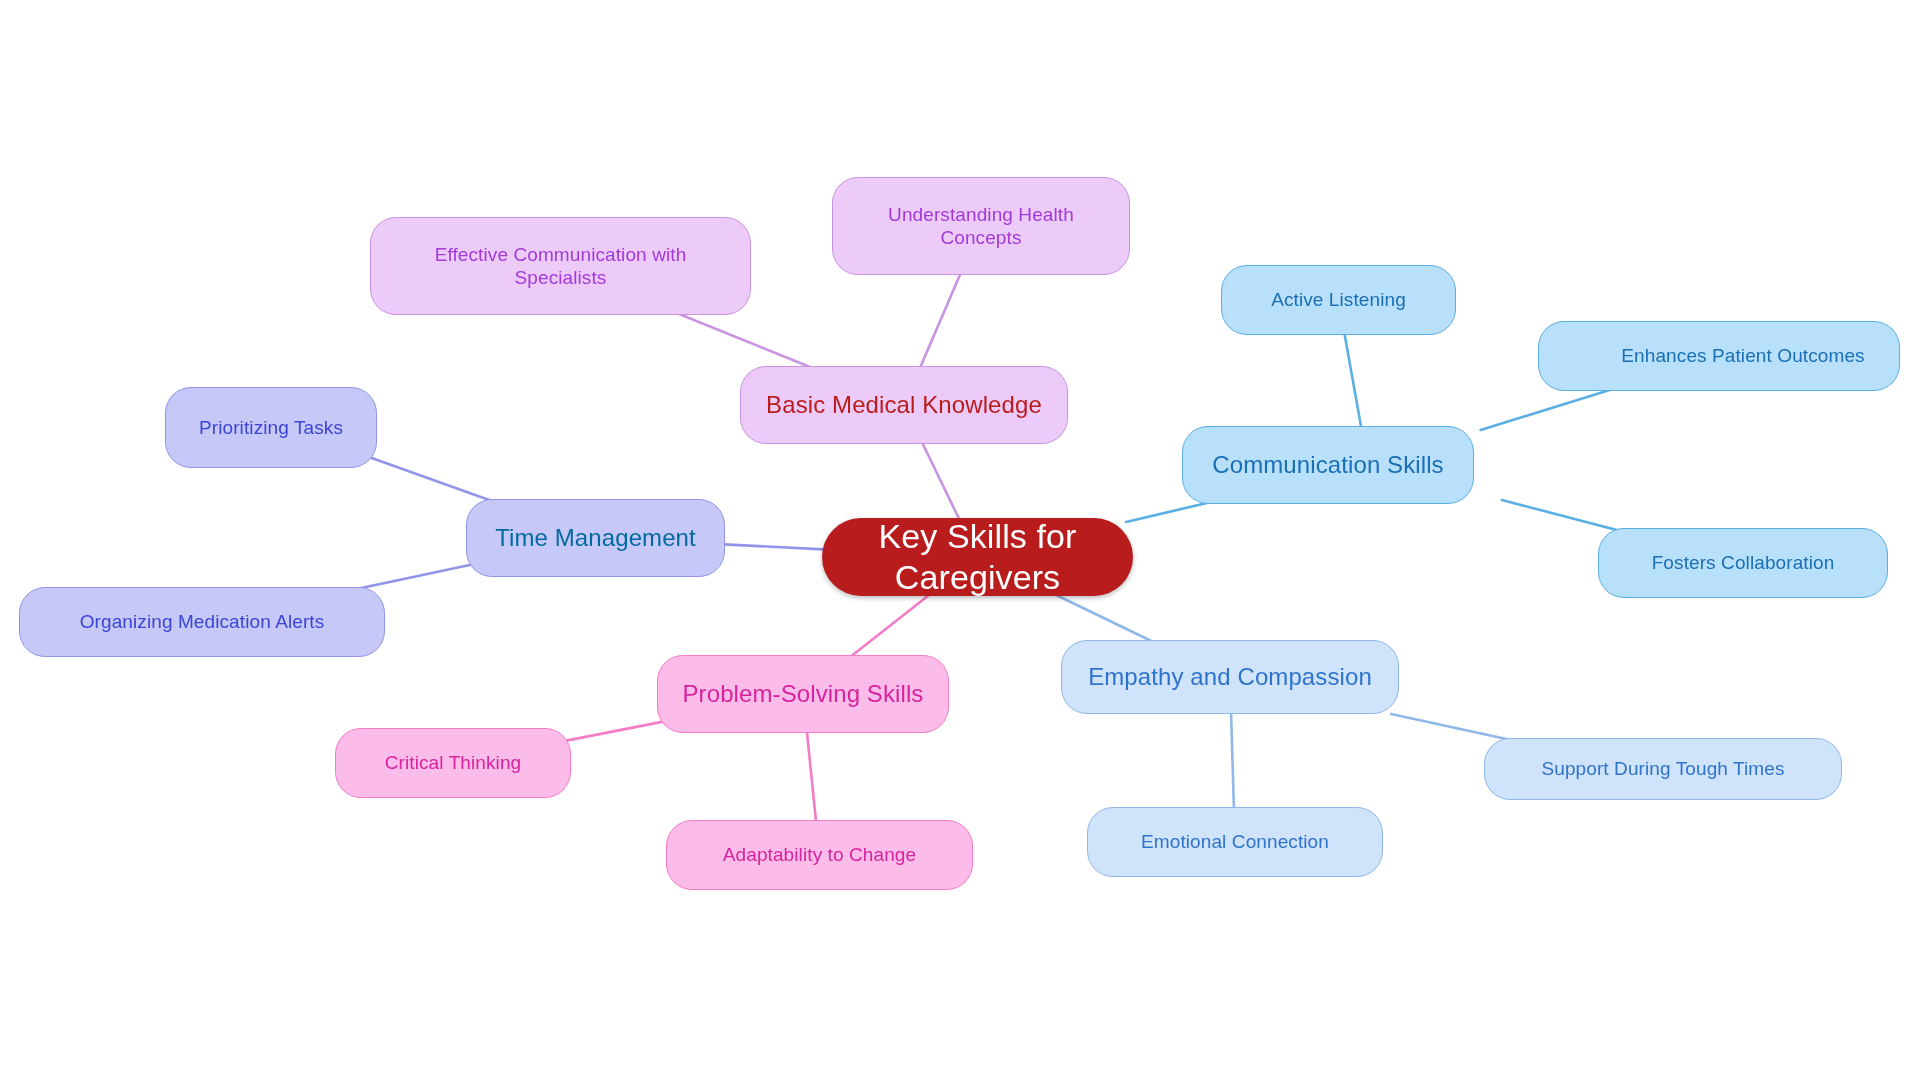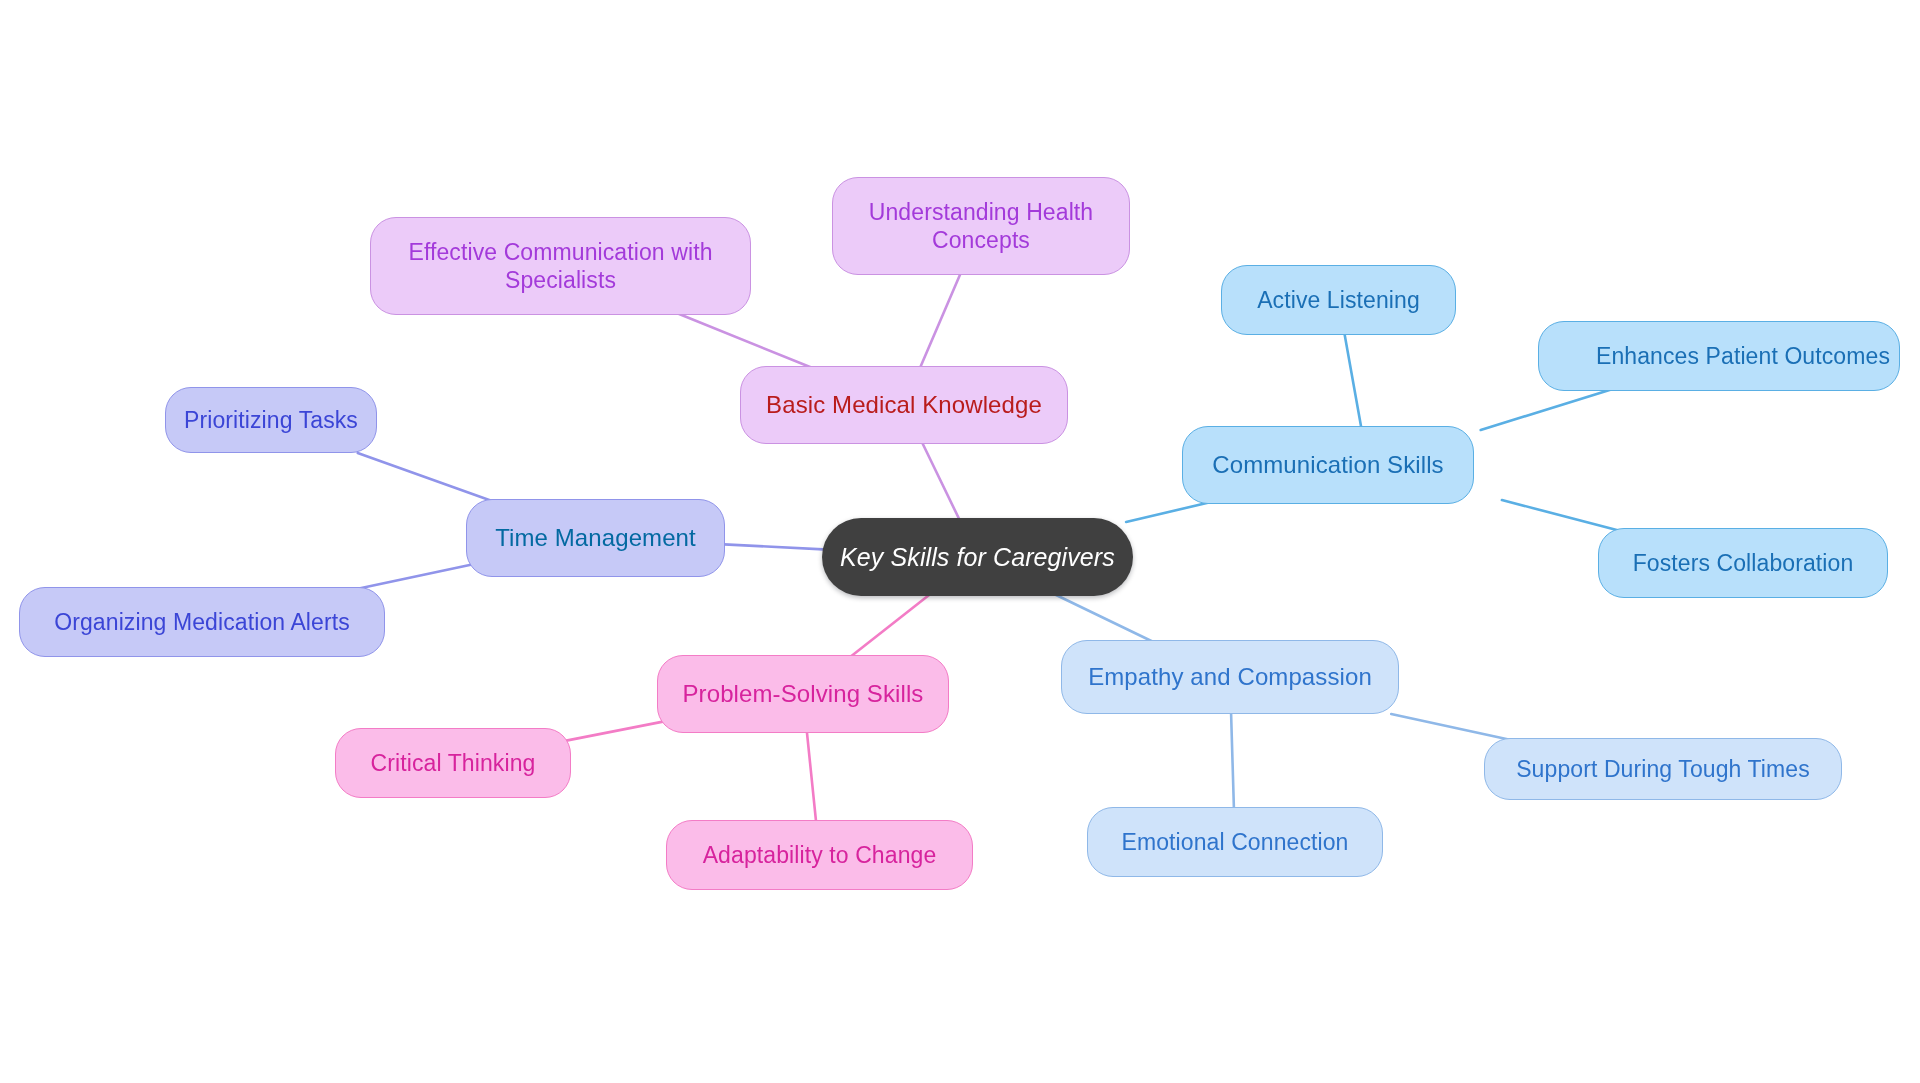--- a/index.html
+++ b/index.html
@@ -31,33 +31,32 @@
     text-align: center;
     border-style: solid;
     border-width: 1.5px;
     line-height: 1.22;
     white-space: pre-line;
     letter-spacing: 0.1px;
   }
   .node.root {
     border-width: 0;
     border-radius: 40px;
-    font-size: 25px;
+    font-size: 34px;
     color: #ffffff;
-    background: #404040;
+    background: #b91c1c;
     box-shadow: 0 2px 5px rgba(10,15,25,0.28);
-    font-style: italic;
   }
   .node.branch {
     border-radius: 26px;
     font-size: 24px;
   }
   .node.leaf {
     border-radius: 26px;
-    font-size: 23px;
+    font-size: 19px;
   }
 </style>
 </head>
 <body>
 
 <div id="canvas">
   <svg id="edge-layer" viewBox="0 0 1920 1083">
       <line x1="1126.1" y1="522.0" x2="1228.0" y2="498.0" stroke="#5aafe4" stroke-width="2.6" stroke-linecap="round"></line>
       <line x1="1361.7" y1="430.0" x2="1344.0" y2="331.0" stroke="#5aafe4" stroke-width="2.6" stroke-linecap="round"></line>
       <line x1="1480.7" y1="430.0" x2="1619.2" y2="387.0" stroke="#5aafe4" stroke-width="2.6" stroke-linecap="round"></line>
@@ -81,21 +80,21 @@
       <div class="node leaf" style="left: 1221px; top: 265px; width: 235px; height: 70px; background: rgb(184, 224, 251); border-color: rgb(90, 175, 228); color: rgb(26, 111, 181);">Active Listening</div>
       <div class="node leaf" style="left: 1538px; top: 321px; width: 362px; height: 70px; background: rgb(184, 224, 251); border-color: rgb(90, 175, 228); color: rgb(26, 111, 181); padding-left: 48px;">Enhances Patient Outcomes</div>
       <div class="node leaf" style="left: 1598px; top: 528px; width: 290px; height: 70px; background: rgb(184, 224, 251); border-color: rgb(90, 175, 228); color: rgb(26, 111, 181);">Fosters Collaboration</div>
       <div class="node branch" style="left: 1061px; top: 640px; width: 338px; height: 74px; background: rgb(207, 227, 250); border-color: rgb(143, 184, 232); color: rgb(47, 116, 204);">Empathy and Compassion</div>
       <div class="node leaf" style="left: 1484px; top: 738px; width: 358px; height: 62px; background: rgb(207, 227, 250); border-color: rgb(143, 184, 232); color: rgb(47, 116, 204);">Support During Tough Times</div>
       <div class="node leaf" style="left: 1087px; top: 807px; width: 296px; height: 70px; background: rgb(207, 227, 250); border-color: rgb(143, 184, 232); color: rgb(47, 116, 204);">Emotional Connection</div>
       <div class="node branch" style="left: 657px; top: 655px; width: 292px; height: 78px; background: rgb(251, 188, 233); border-color: rgb(243, 124, 198); color: rgb(215, 35, 157);">Problem-Solving Skills</div>
       <div class="node leaf" style="left: 335px; top: 728px; width: 236px; height: 70px; background: rgb(251, 188, 233); border-color: rgb(243, 124, 198); color: rgb(215, 35, 157);">Critical Thinking</div>
       <div class="node leaf" style="left: 666px; top: 820px; width: 307px; height: 70px; background: rgb(251, 188, 233); border-color: rgb(243, 124, 198); color: rgb(215, 35, 157);">Adaptability to Change</div>
       <div class="node branch" style="left: 466px; top: 499px; width: 259px; height: 78px; background: rgb(198, 201, 247); border-color: rgb(144, 148, 234); color: #0369a1;">Time Management</div>
-      <div class="node leaf" style="left: 165px; top: 387px; width: 212px; height: 66px; background: rgb(198, 201, 247); border-color: rgb(144, 148, 234); color: rgb(59, 69, 214);">Prioritizing Tasks</div>
+      <div class="node leaf" style="left: 165px; top: 387px; width: 212px; height: 81px; background: rgb(198, 201, 247); border-color: rgb(144, 148, 234); color: rgb(59, 69, 214);">Prioritizing Tasks</div>
       <div class="node leaf" style="left: 19px; top: 587px; width: 366px; height: 70px; background: rgb(198, 201, 247); border-color: rgb(144, 148, 234); color: rgb(59, 69, 214);">Organizing Medication Alerts</div>
       <div class="node branch" style="left: 740px; top: 366px; width: 328px; height: 78px; background: rgb(236, 203, 249); border-color: rgb(202, 146, 226); color: #b91c1c;">Basic Medical Knowledge</div>
       <div class="node leaf" style="left: 370px; top: 217px; width: 381px; height: 98px; background: rgb(236, 203, 249); border-color: rgb(202, 146, 226); color: rgb(163, 58, 218);">Effective Communication with
 Specialists</div>
       <div class="node leaf" style="left: 832px; top: 177px; width: 298px; height: 98px; background: rgb(236, 203, 249); border-color: rgb(202, 146, 226); color: rgb(163, 58, 218);">Understanding Health
 Concepts</div>
     </div>
 </div>
 
 </body></html>

